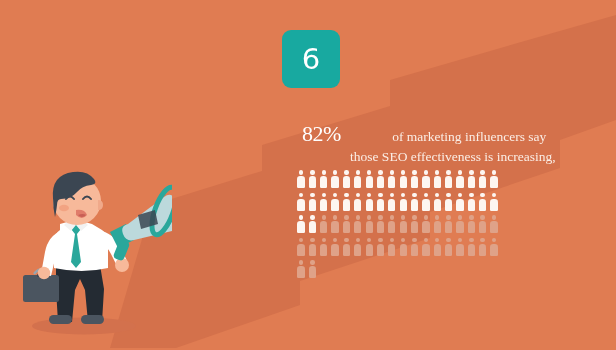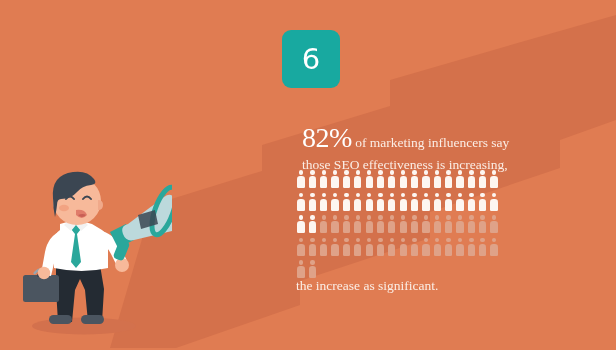--- a/index.html
+++ b/index.html
@@ -21,26 +21,27 @@
   }
   .badge span{
     font-family:"DejaVu Sans", sans-serif;
     font-size:29px;color:#ffffff;font-weight:400;line-height:1;
   }
 
   
   .copy{position:absolute;color:#fdf3ec;}
   .copy .line{display:block;white-space:nowrap;line-height:1.33;}
   .big{
-    font-size:28px;letter-spacing:-0.5px;color:#ffffff;
+    font-size:22px;letter-spacing:-0.5px;color:#ffffff;
     font-family:"Liberation Serif", serif;
   }
   .small{
     font-size:13.5px;color:#fbeee6;
     font-family:"Liberation Serif", serif;
+    padding-left:48px;
   }
   #copy-top{left:302px;top:119px;}
   #copy-bottom{left:296px;top:277px;}
 
   
   #pictogram{position:absolute;left:296px;top:170px;}
   .picto-row{display:flex;height:22.5px;}
   .picto{
     width:11.35px;height:22.5px;position:relative;flex:0 0 auto;
   }
@@ -381,21 +382,20 @@
           <i class="bd"></i>
         </span>
         <span class="picto off">
           <i class="hd"></i>
           <i class="bd"></i>
         </span>
       </div>
     </div>
 
   <div class="copy" id="copy-bottom">
-    <span class="line small">the increase as significant.</span>
   </div>
 
   <svg id="person" viewBox="0 0 160 175" aria-hidden="true">
     <ellipse cx="72" cy="158" rx="52" ry="8.5" fill="#d3714d"></ellipse>
 
     <path fill="#242b33" d="M44 97 h44 l4 24 -2 33 h-14 l-3 -32 -5 -11 -5 11 -3 32 h-14 l-2 -33 z"></path>
     <rect x="37" y="147" width="23" height="9" rx="4.5" fill="#4b5560"></rect>
     <rect x="69" y="147" width="23" height="9" rx="4.5" fill="#4b5560"></rect>
 
     <rect x="11" y="107" width="36" height="27" rx="2.5" fill="#4b5560"></rect>

